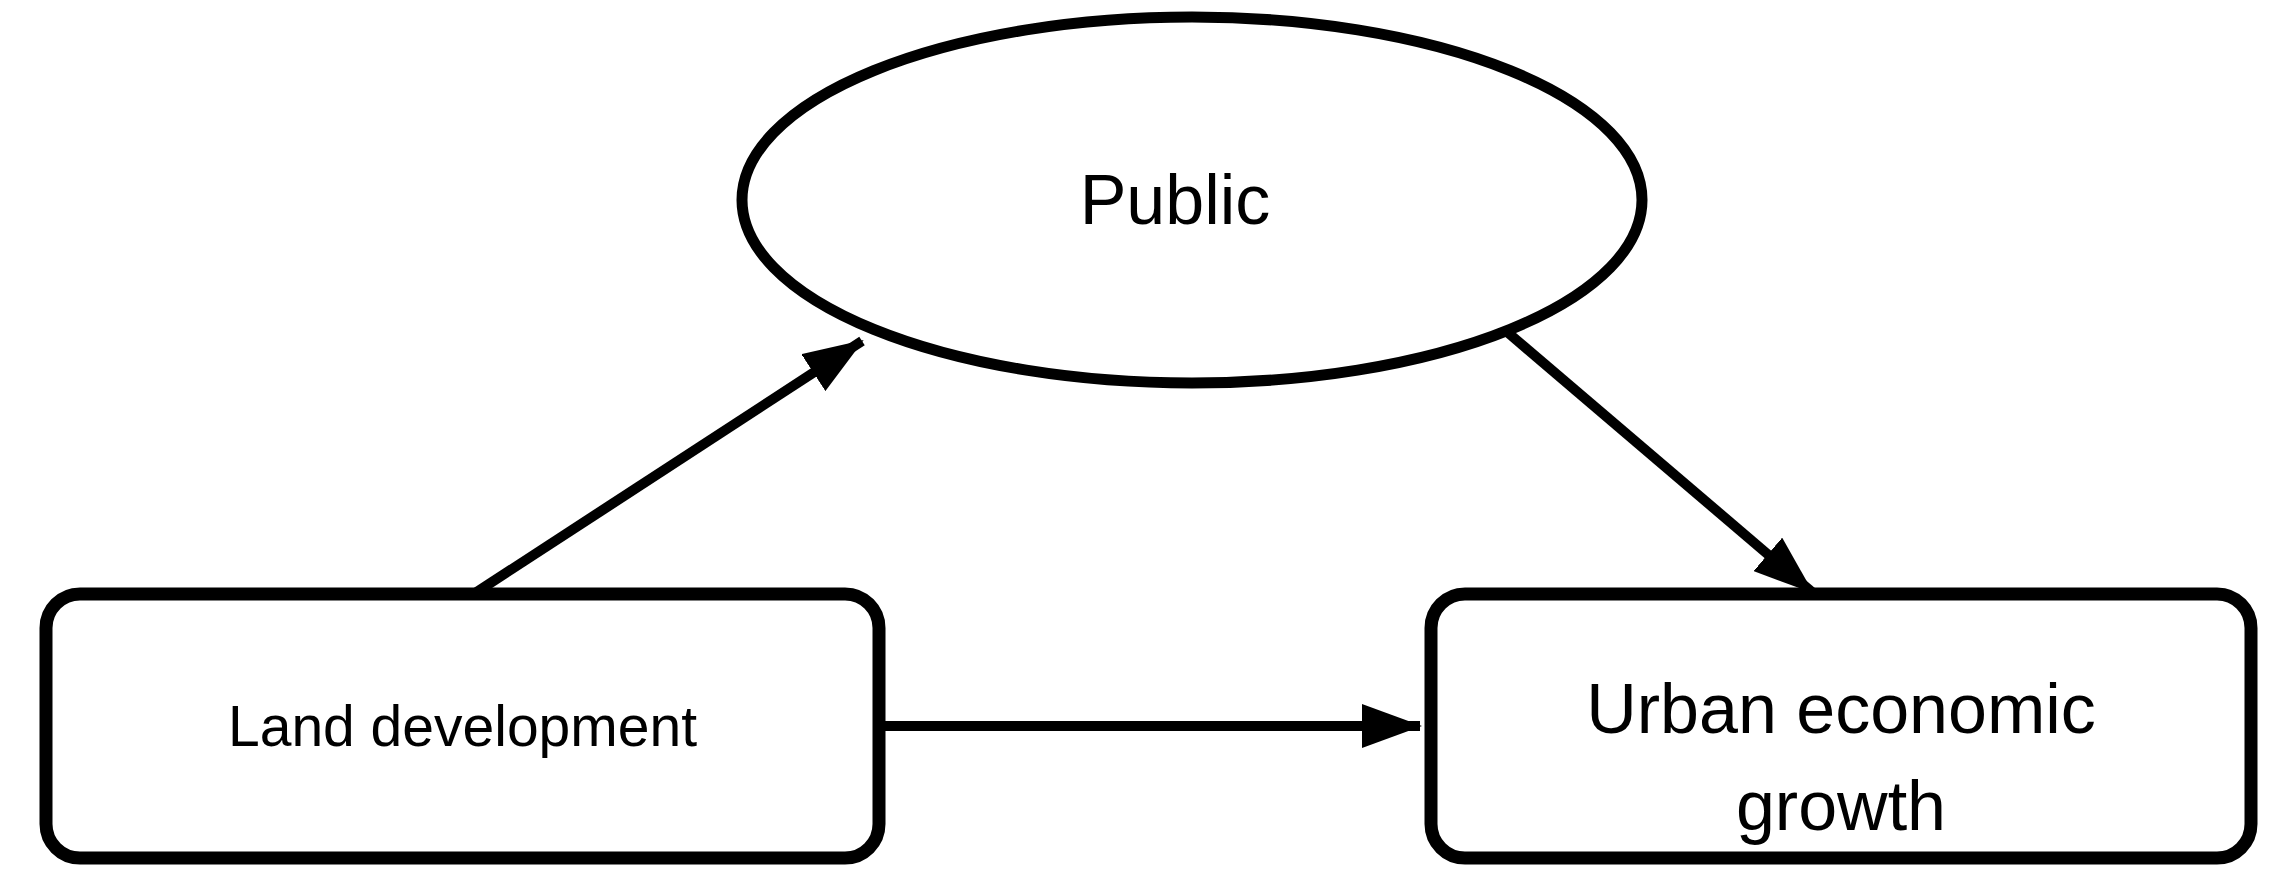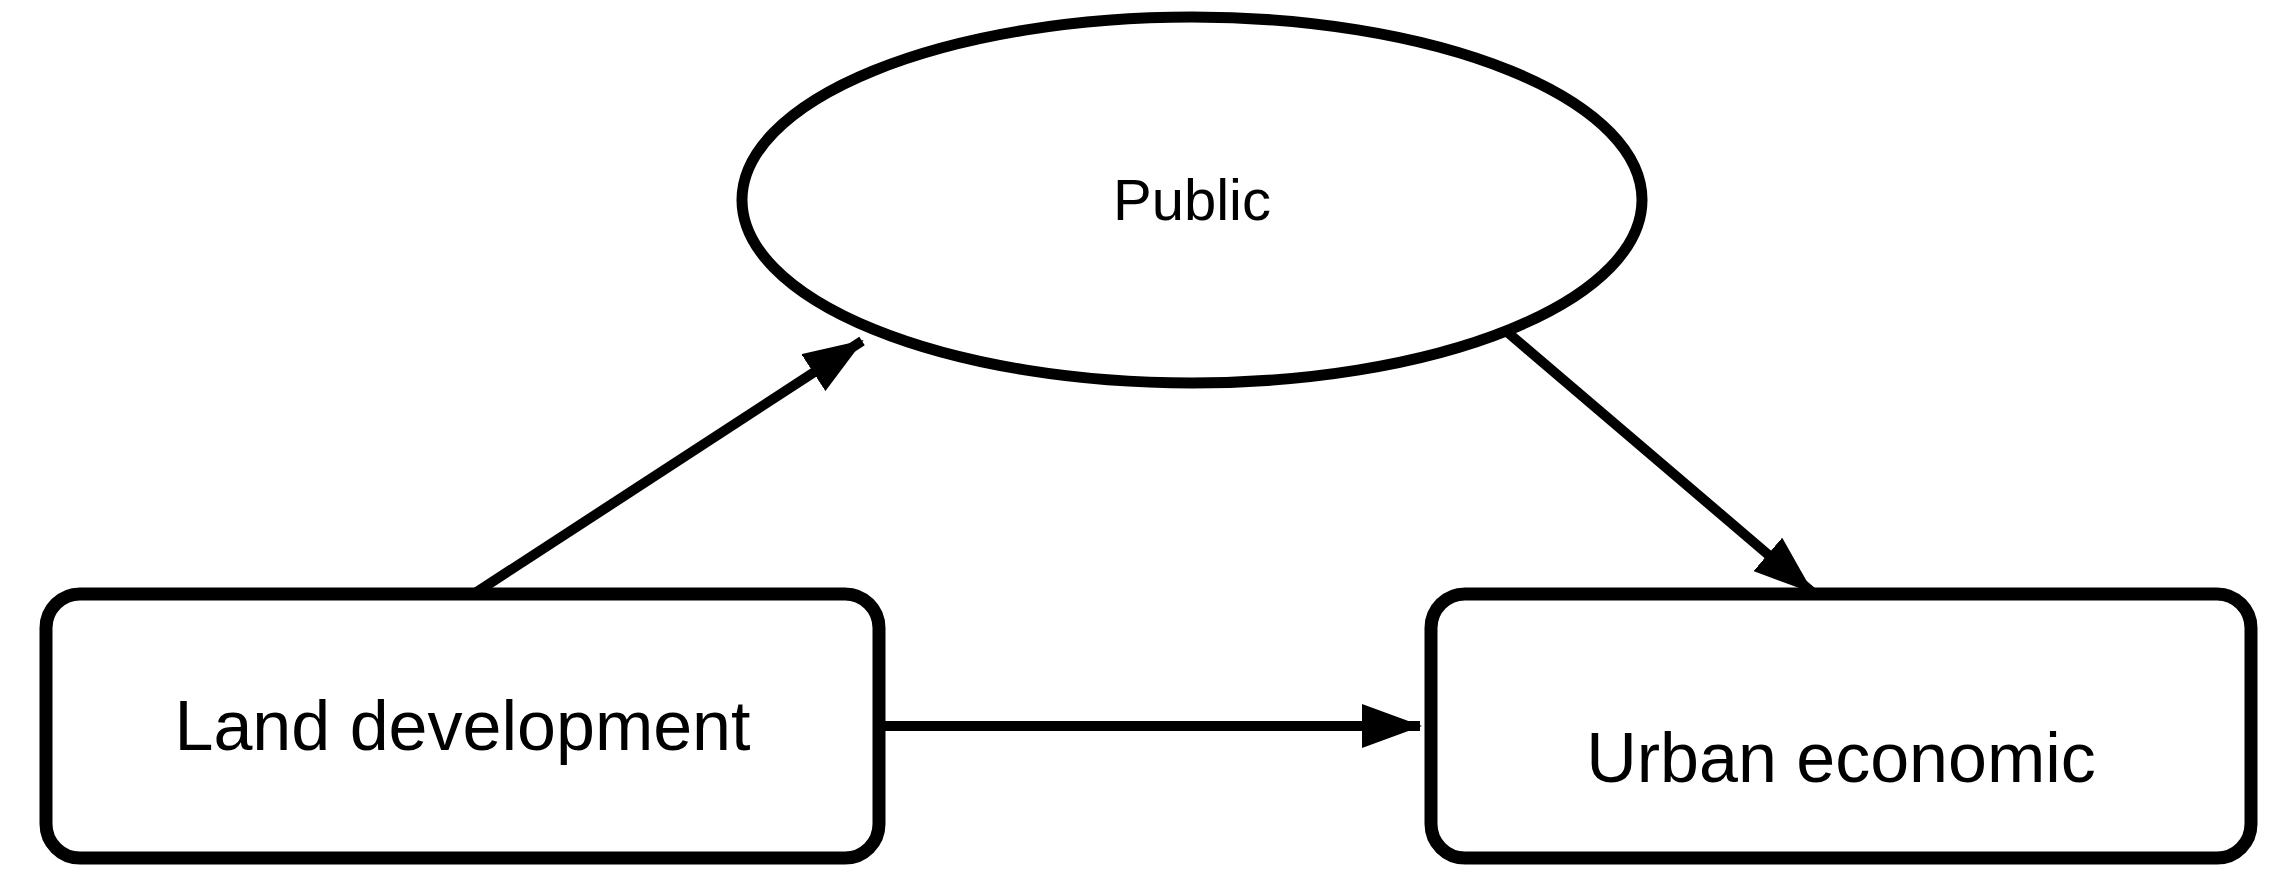--- a/index.html
+++ b/index.html
@@ -23,22 +23,22 @@
   .arrowhead-path{fill:var(--stroke);stroke:none;}
   .label{
     position:absolute;
     display:flex;flex-direction:column;
     align-items:center;justify-content:center;
     text-align:center;
     color:var(--text);
     pointer-events:none;
   }
   .label .line{display:block;white-space:nowrap;}
-  .label-mediator{left:842px;top:55px;width:700px;height:290px;font-size:58px;line-height:1.32;}
-  .label-source{left:46px;top:594px;width:833px;height:264px;font-size:70px;line-height:1.2;}
+  .label-mediator{left:825px;top:55px;width:700px;height:290px;font-size:70px;line-height:1.32;}
+  .label-source{left:46px;top:594px;width:833px;height:264px;font-size:57px;line-height:1.2;}
   .label-outcome{left:1431px;top:626px;width:820px;height:264px;font-size:70px;line-height:1.38;}
 </style>
 </head>
 <body>
 
 <div class="canvas">
 
   <svg class="shapes" width="2273" height="884" viewBox="0 0 2273 884">
     <defs>
       <marker id="arrowhead" markerUnits="userSpaceOnUse" markerWidth="60" markerHeight="44" refX="58" refY="22" orient="auto">
@@ -62,15 +62,16 @@
   <div class="label label-mediator">
     <span class="line">Public</span>
   </div>
 
   <div class="label label-source">
     <span class="line">Land development</span>
   </div>
 
   <div class="label label-outcome">
     <span class="line">Urban economic</span>
+    <span class="line">growth</span>
   </div>
 
 </div>
 
 </body></html>

